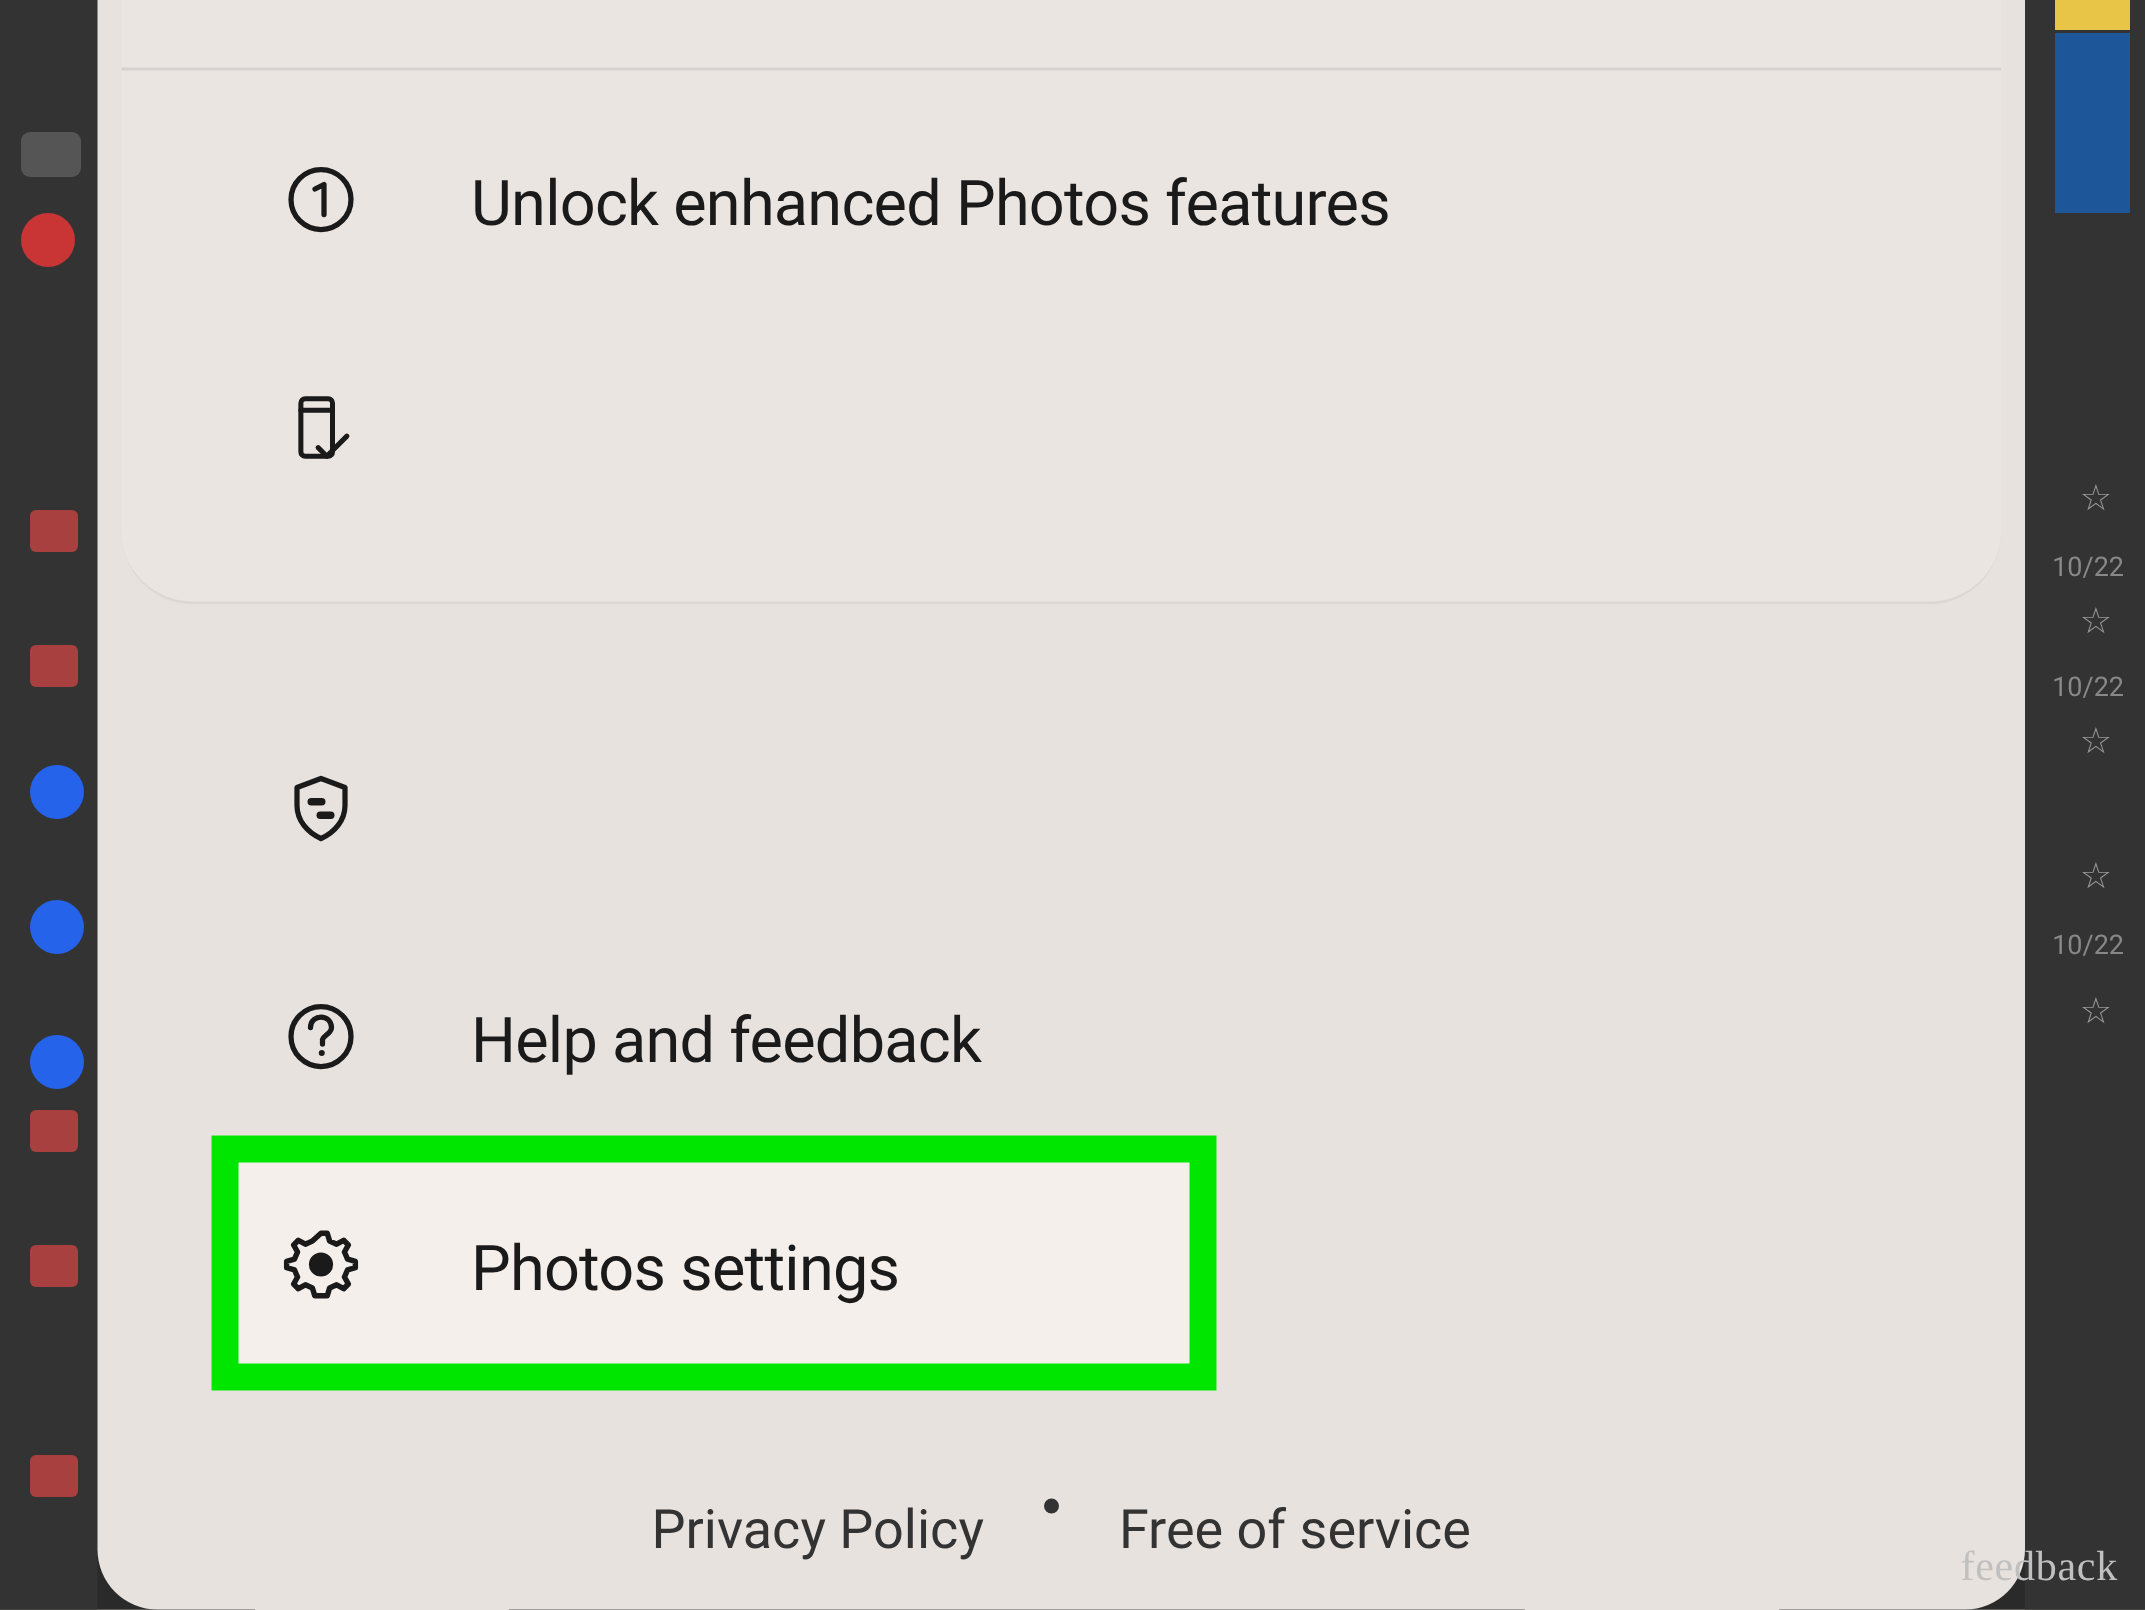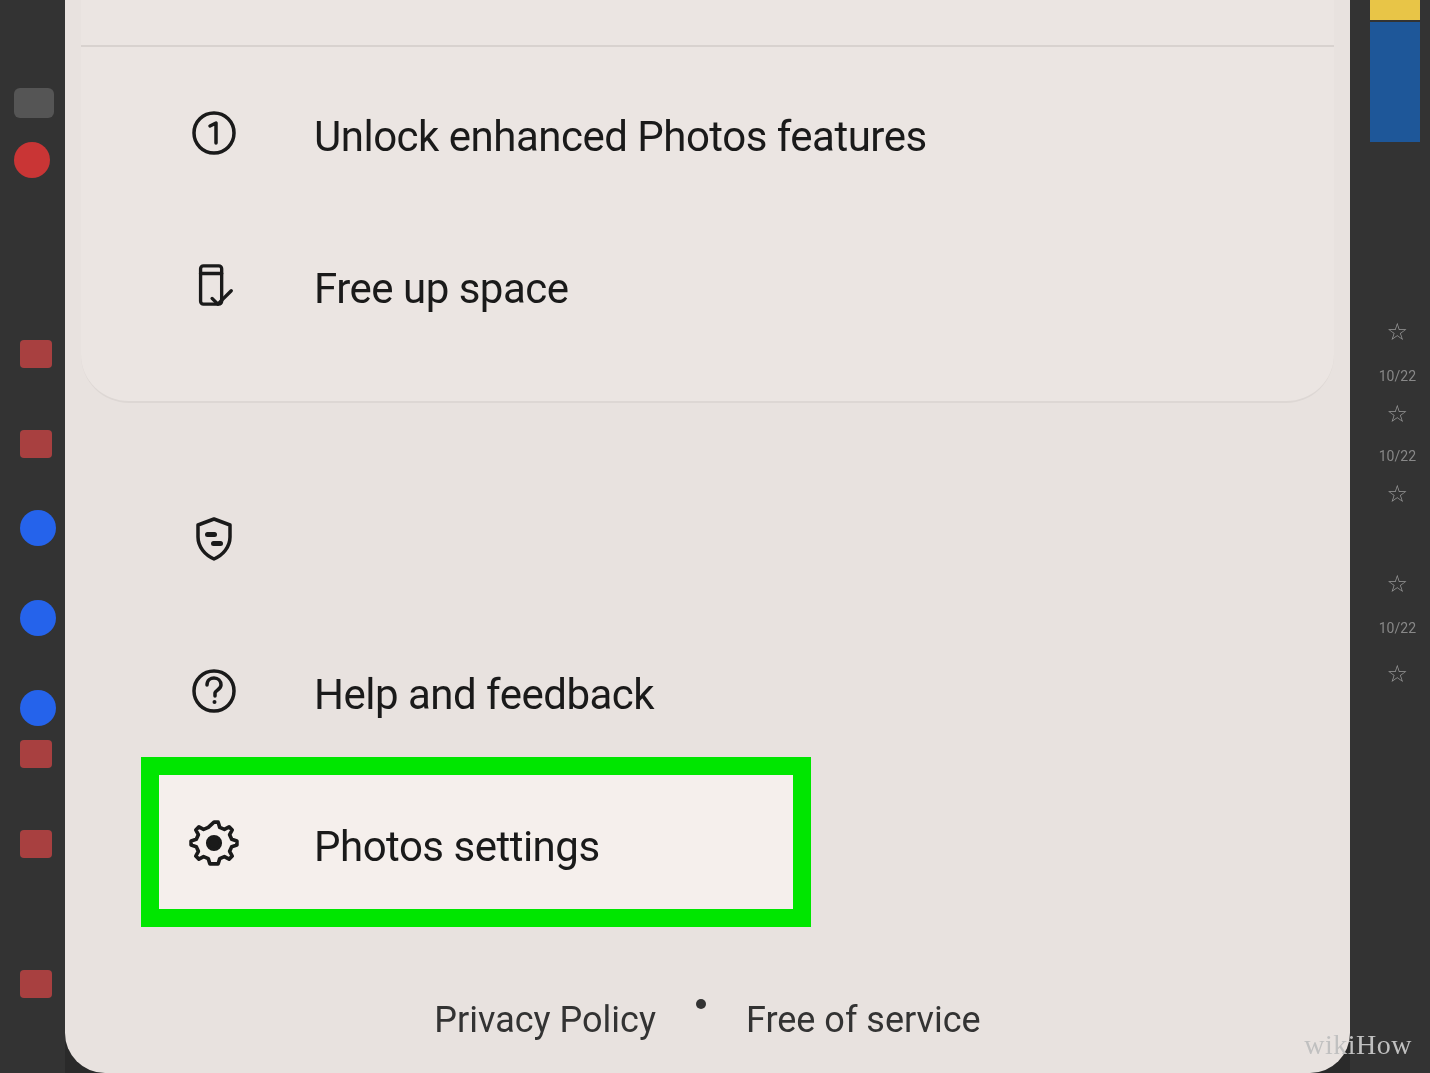--- a/index.html
+++ b/index.html
@@ -57,21 +57,21 @@
     .bg-star {
       position: absolute;
       right: 22px;
       color: #999;
       font-size: 24px;
     }
     .bg-date {
       position: absolute;
       right: 14px;
       color: #888;
-      font-size: 14px;
+      font-size: 18px;
     }
     .modal-container {
       position: absolute;
       top: -20px;
       left: 65px;
       right: 80px;
       bottom: 0;
       background: #e8e2df;
       border-radius: 0 0 40px 40px;
     }
@@ -203,21 +203,20 @@
     </div>
 
     <div class="menu-item">
       <div class="icon-wrapper">
         <svg viewBox="0 0 48 48" width="46" height="46" fill="none" stroke="#1a1a1a" stroke-width="3.5" stroke-linecap="round" stroke-linejoin="round">
           <rect x="10" y="4" width="22" height="40" rx="3"></rect>
           <line x1="10" y1="12" x2="32" y2="12"></line>
           <path d="M22 38 L28 44 L42 30"></path>
         </svg>
       </div>
-      <span class="menu-label">Free up space</span>
     </div>
   </div>
 
   <div class="outer-menu">
     <div class="menu-item">
       <div class="icon-wrapper">
         <svg viewBox="0 0 48 48" width="48" height="48" fill="none" stroke="#1a1a1a" stroke-width="3.5" stroke-linejoin="round">
           <path d="M24 4 L40 10 L40 22 C40 32 33 40 24 44 C15 40 8 32 8 22 L8 10 Z"></path>
           <rect x="15" y="17" width="12" height="5" rx="2.5" fill="#1a1a1a" stroke="none"></rect>
           <rect x="21" y="26" width="12" height="5" rx="2.5" fill="#1a1a1a" stroke="none"></rect>
@@ -248,13 +247,13 @@
     </div>
 
     <div class="footer-links">
       <span class="footer-link">Privacy Policy</span>
       <div class="footer-dot"></div>
       <span class="footer-link">Free of service</span>
     </div>
   </div>
 </div>
 
-<div class="watermark">wikiHow</div>
+<div class="watermark">feedback</div>
 
 </body></html>

